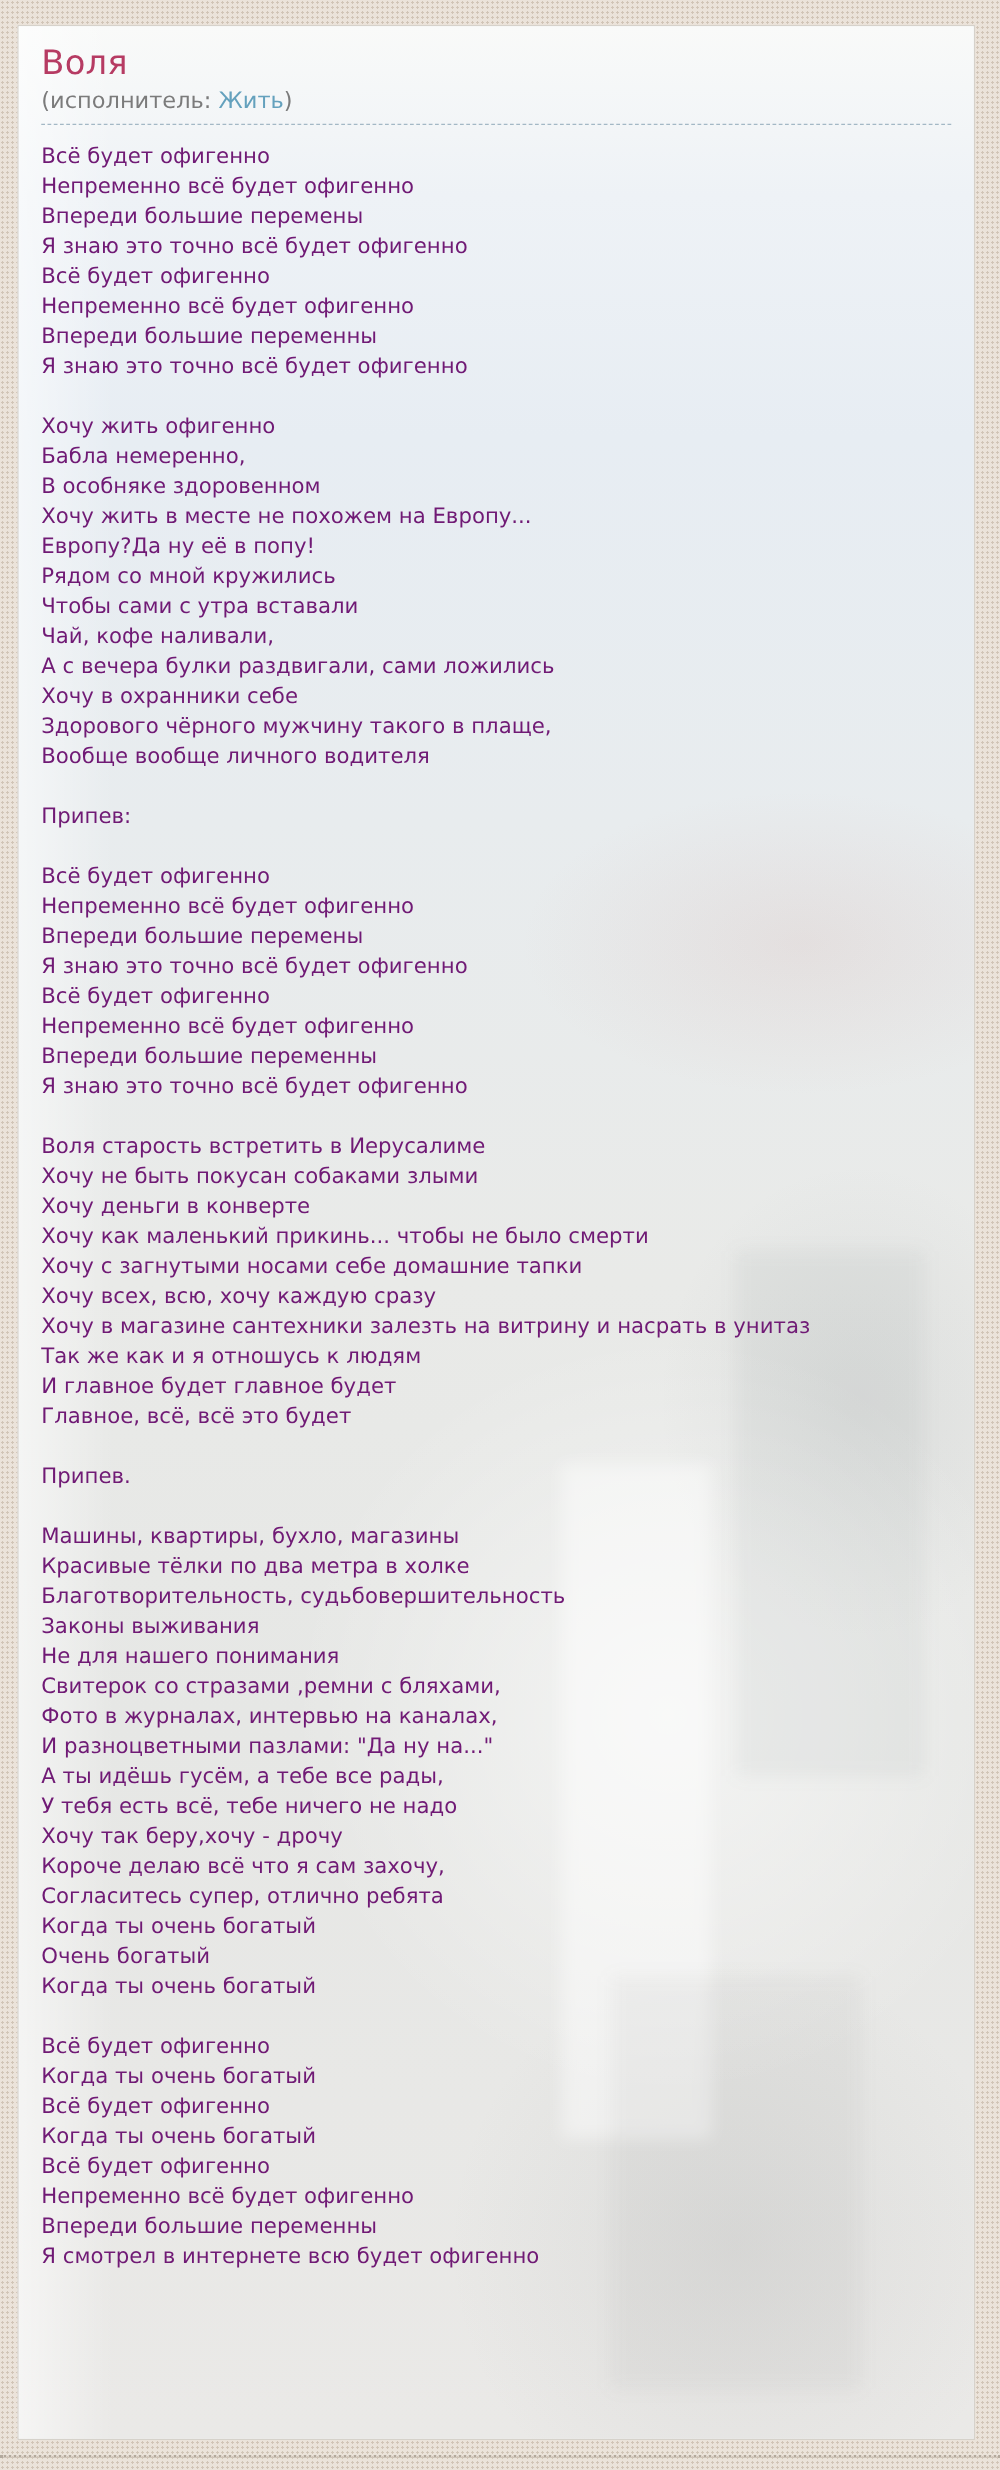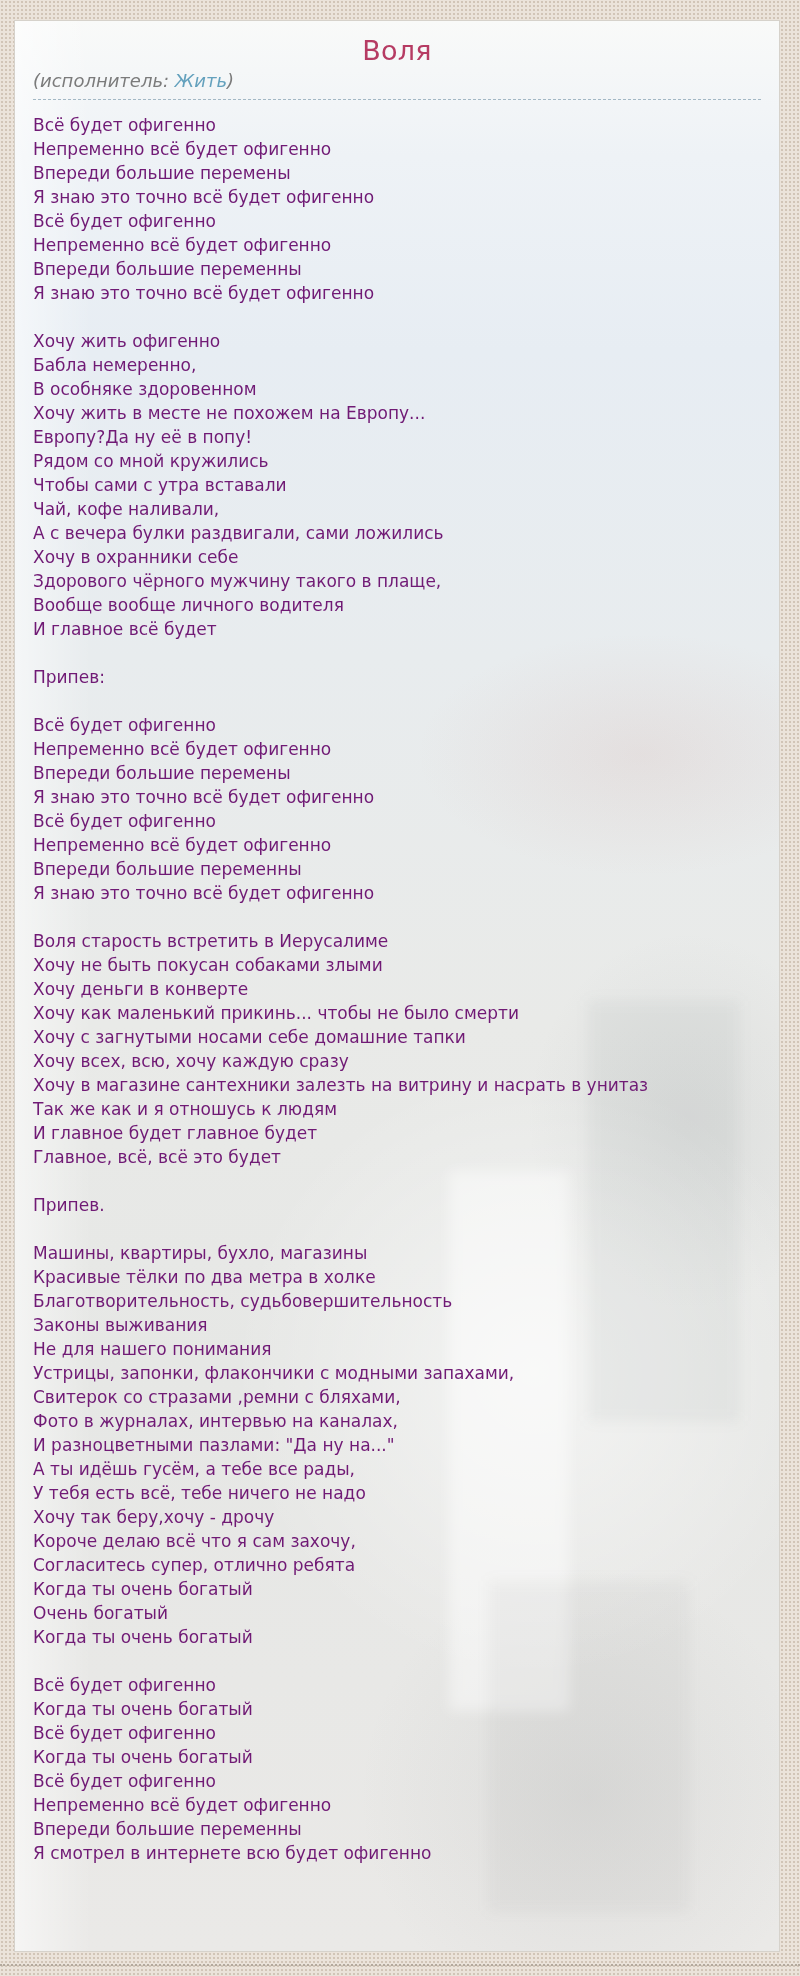--- a/index.html
+++ b/index.html
@@ -29,24 +29,24 @@
       linear-gradient(180deg,#f9faf9 0%,#eef2f6 7%,#e7edf3 17%,#e8ecee 33%,#e9eae8 52%,#e6e7e5 70%,#e8e8e6 86%,#eae9e7 100%);
   }
   .shade{
     position:absolute;pointer-events:none;filter:blur(7px);
   }
   .shade.s1{right:40px;top:980px;width:150px;height:420px;background:rgba(90,95,100,0.06);}
   .shade.s2{right:210px;top:1150px;width:120px;height:540px;background:rgba(255,255,255,0.45);}
   .shade.s3{right:90px;top:1560px;width:200px;height:330px;background:rgba(95,98,100,0.05);}
   .content{position:relative;z-index:2;padding:14px 18px 0 18px;box-sizing:border-box;}
   .song-title{
-    margin:0;font-size:27px;line-height:32px;font-weight:500;letter-spacing:.2px;text-align:center;
+    margin:0;font-size:27px;line-height:32px;font-weight:500;letter-spacing:.2px;
   }
   .artist-line{
-    margin-top:3px;font-size:18px;line-height:22px;color:#7b7b7b;font-style:italic;
+    margin-top:3px;font-size:18px;line-height:22px;color:#7b7b7b;
   }
   .artist-line a{text-decoration:none;cursor:pointer;}
   .header{border-bottom:1px dashed #a3b8c5;padding-bottom:7px;}
   .lyrics{
     padding-top:13px;font-size:17px;line-height:24px;color:#701a75;
   }
   .stanza{margin:0 0 24px 0;}
   .stanza:last-child{margin-bottom:0;}
   .line{white-space:pre-wrap;}
 </style>
@@ -81,21 +81,20 @@
           <div class="line">В особняке здоровенном</div>
           <div class="line">Хочу жить в месте не похожем на Европу...</div>
           <div class="line">Европу?Да ну её в попу!</div>
           <div class="line">Рядом со мной кружились</div>
           <div class="line">Чтобы сами с утра вставали</div>
           <div class="line">Чай, кофе наливали,</div>
           <div class="line">А с вечера булки раздвигали, сами ложились</div>
           <div class="line">Хочу в охранники себе</div>
           <div class="line">Здорового чёрного мужчину такого в плаще,</div>
           <div class="line">Вообще вообще личного водителя</div>
-          <div class="line">И главное всё будет</div>
         </div>
         <div class="stanza">
           <div class="line">Припев:</div>
         </div>
         <div class="stanza">
           <div class="line">Всё будет офигенно</div>
           <div class="line">Непременно всё будет офигенно</div>
           <div class="line">Впереди большие перемены</div>
           <div class="line">Я знаю это точно всё будет офигенно</div>
           <div class="line">Всё будет офигенно</div>
@@ -117,21 +116,20 @@
         </div>
         <div class="stanza">
           <div class="line">Припев.</div>
         </div>
         <div class="stanza">
           <div class="line">Машины, квартиры, бухло, магазины</div>
           <div class="line">Красивые тёлки по два метра в холке</div>
           <div class="line">Благотворительность, судьбовершительность</div>
           <div class="line">Законы выживания</div>
           <div class="line">Не для нашего понимания</div>
-          <div class="line">Устрицы, запонки, флакончики с модными запахами,</div>
           <div class="line">Свитерок со стразами ,ремни с бляхами,</div>
           <div class="line">Фото в журналах, интервью на каналах,</div>
           <div class="line">И разноцветными пазлами: "Да ну на..."</div>
           <div class="line">А ты идёшь гусём, а тебе все рады,</div>
           <div class="line">У тебя есть всё, тебе ничего не надо</div>
           <div class="line">Хочу так беру,хочу - дрочу</div>
           <div class="line">Короче делаю всё что я сам захочу,</div>
           <div class="line">Согласитесь супер, отлично ребята</div>
           <div class="line">Когда ты очень богатый</div>
           <div class="line">Очень богатый</div>

